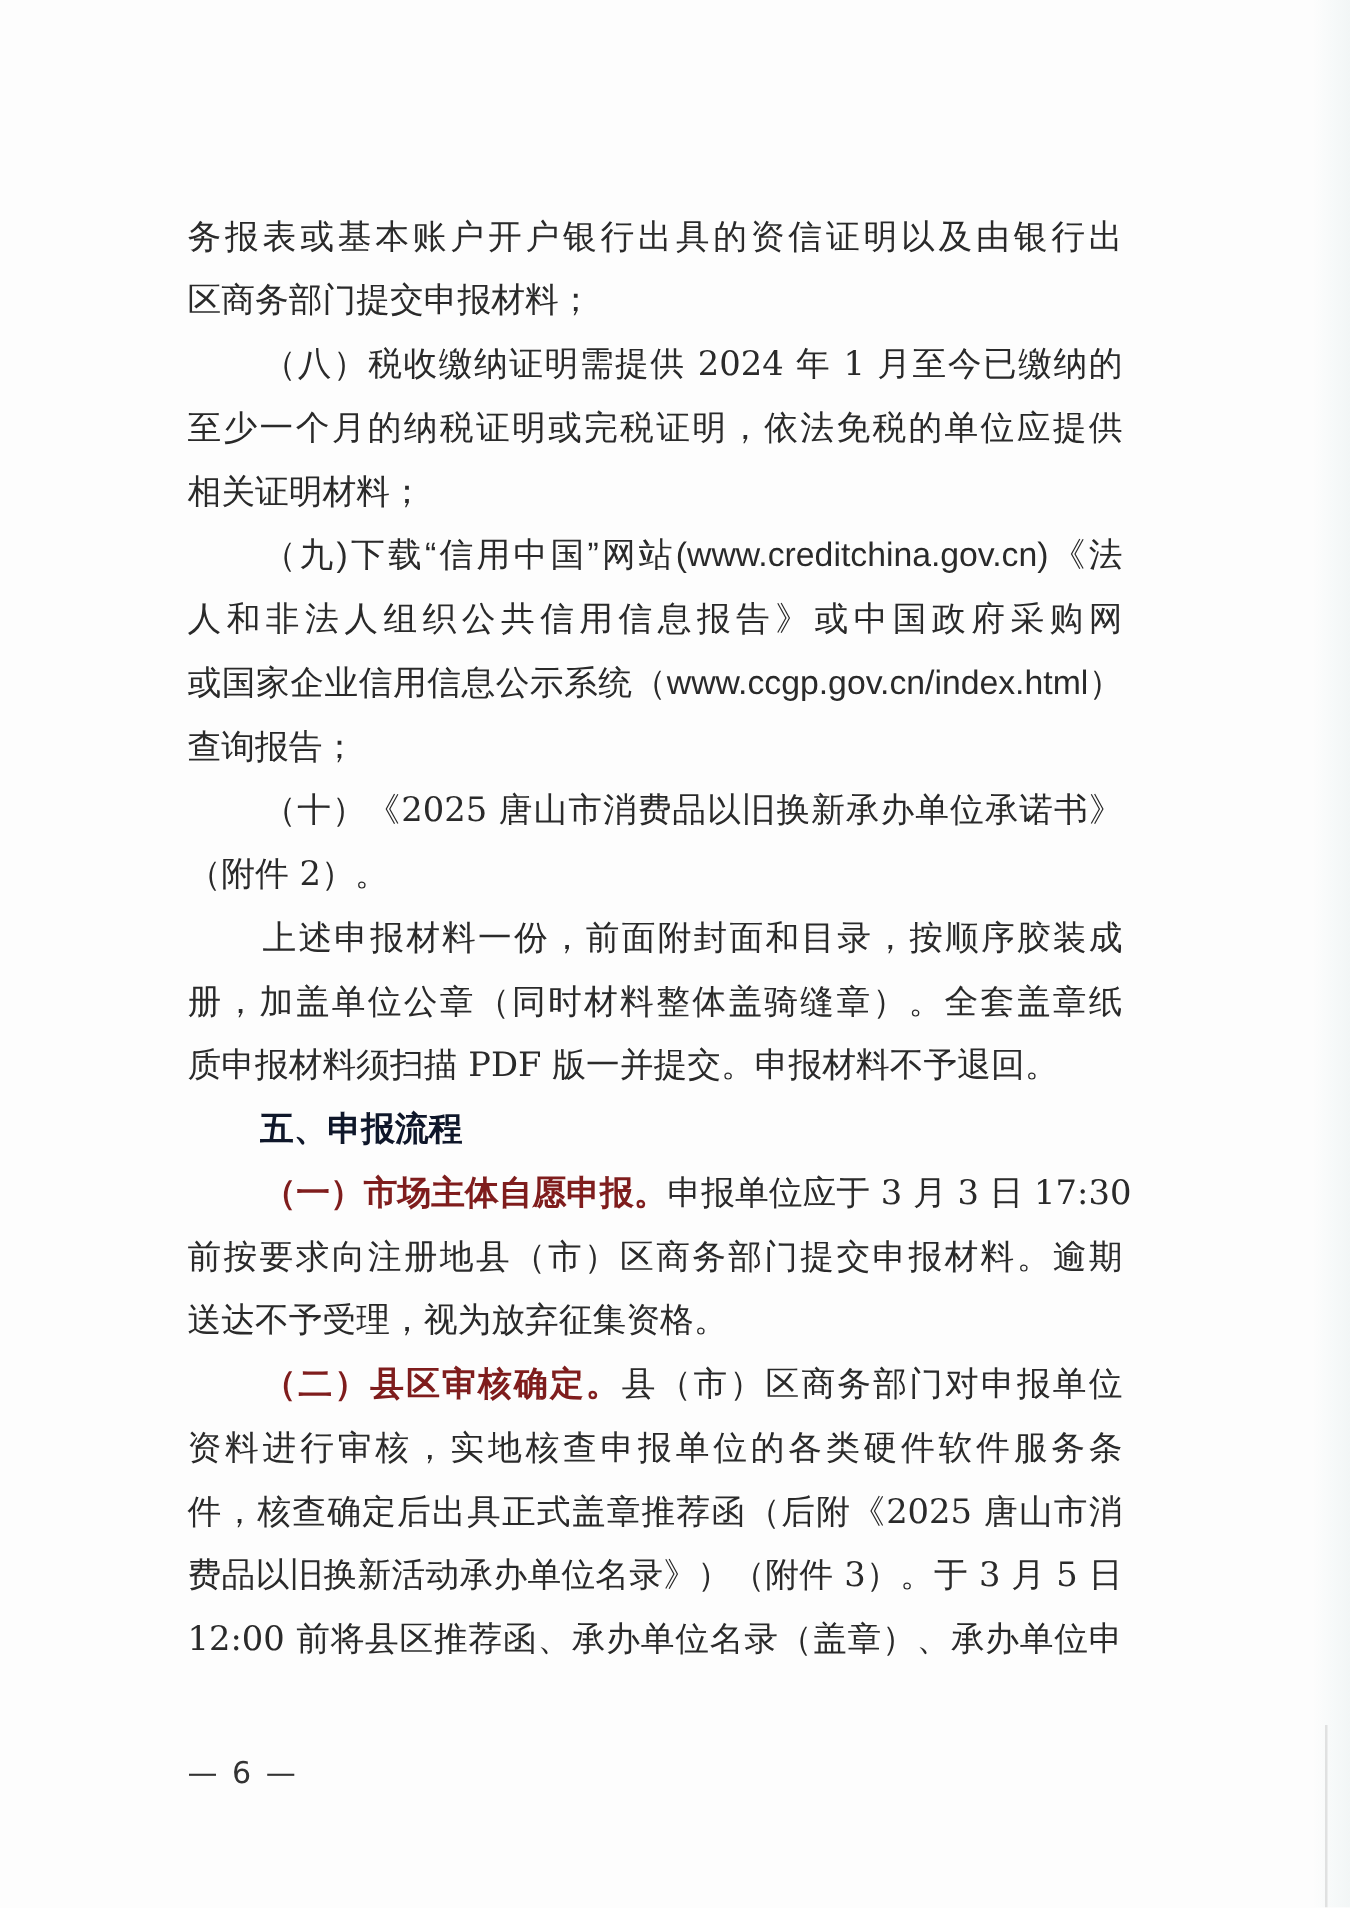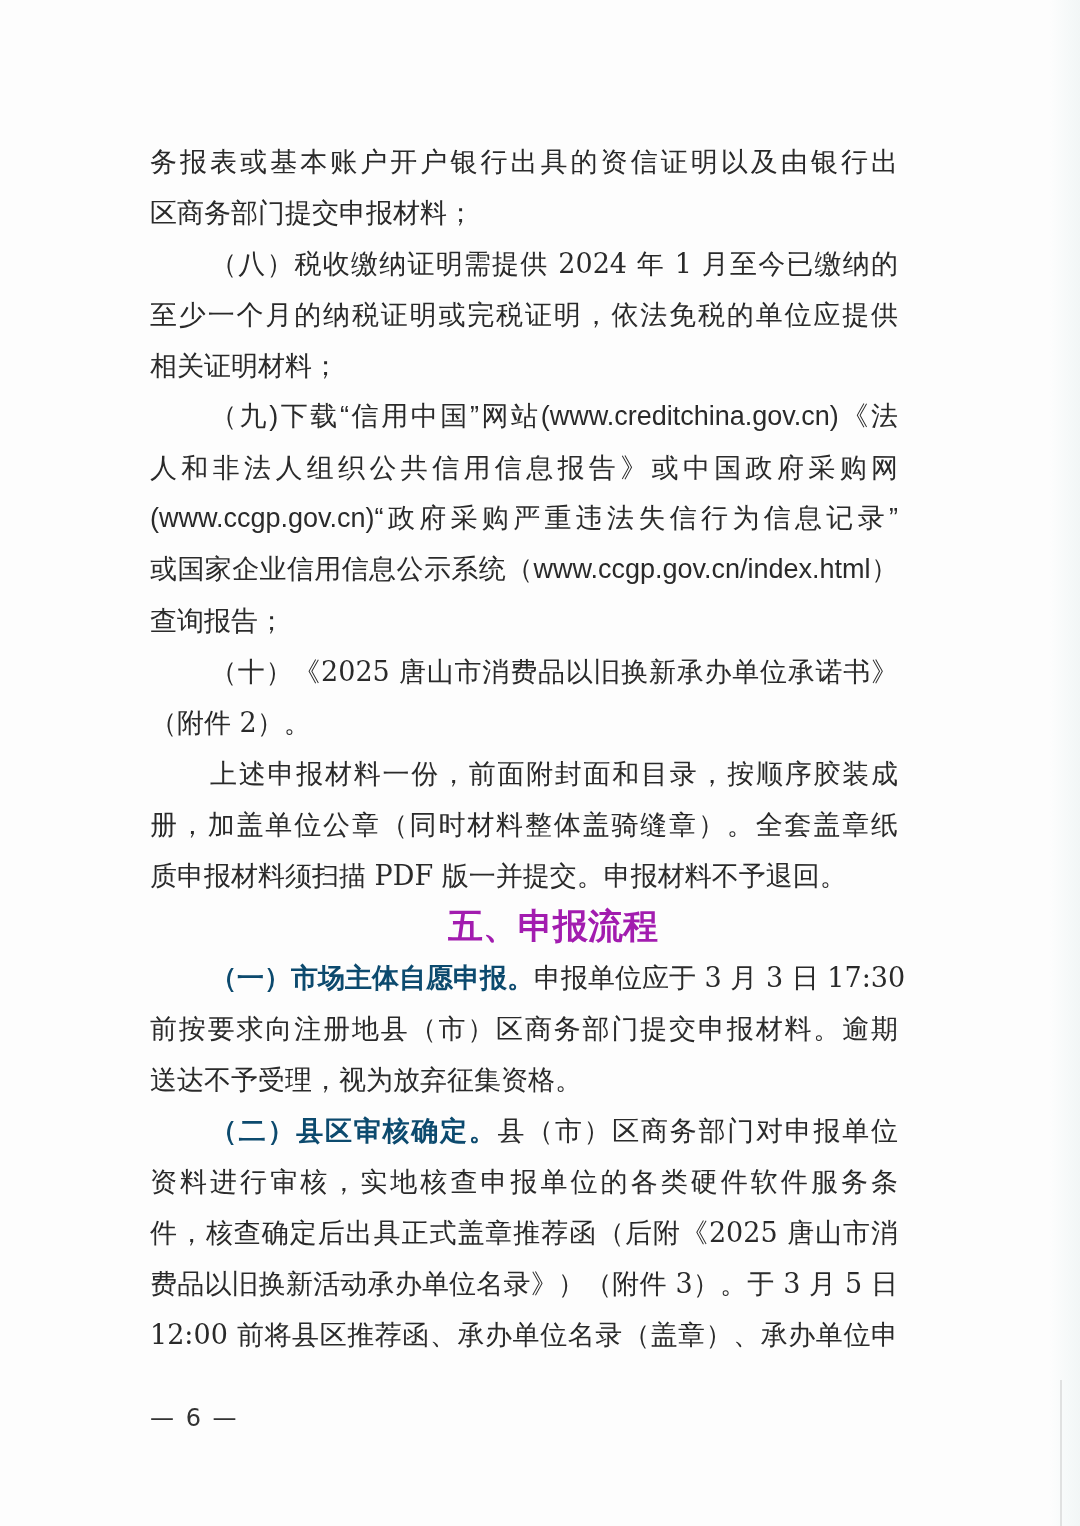--- a/index.html
+++ b/index.html
@@ -21,48 +21,47 @@
   .page-edge-line {
     position: absolute;
     top: 1380px; right: 18px;
     width: 2px; height: 146px;
     background: #c8c8c8;
     opacity: 0.5;
   }
   .content {
     position: absolute;
     left: 150px;
-    top: 136px;
+    top: 164px;
     width: 748px;
   }
   .line {
     height: 51px;
     line-height: 51px;
     font-size: 27px;
     white-space: nowrap;
     text-align: justify;
     text-align-last: justify;
     letter-spacing: 0;
   }
   .line.last { text-align-last: left; }
   .line.indent { padding-left: 60px; }
   .heading {
     font-family: "DejaVu Sans", "Liberation Sans", sans-serif;
     font-weight: bold;
-    font-size: 35px;
-    color: #a21caf;
+    font-size: 27px;
+    color: #0f172a;
     padding-left: 58px;
     height: 51px;
     line-height: 51px;
-    text-align: center;
   }
   .bold {
     font-family: "DejaVu Sans", "Liberation Sans", sans-serif;
     font-weight: bold;
-    color: #0c4a6e;
+    color: #7f1d1d;
   }
   .latin { font-family: Liberation Sans, sans-serif; }
   .page-number {
     position: absolute;
     left: 150px;
     top: 1404px;
     font-family: "DejaVu Sans", "Liberation Sans", sans-serif;
     font-size: 24px;
     color: #333;
     letter-spacing: 2px;
@@ -75,21 +74,20 @@
 <div class="page-edge-line"></div>
 
 <div class="content">
   <div class="line">务报表或基本账户开户银行出具的资信证明以及由银行出</div>
   <div class="line last">区商务部门提交申报材料；</div>
   <div class="line indent">（八）税收缴纳证明需提供 2024 年 1 月至今已缴纳的</div>
   <div class="line">至少一个月的纳税证明或完税证明，依法免税的单位应提供</div>
   <div class="line last">相关证明材料；</div>
   <div class="line indent latin">（九)下载“信用中国”网站(www.creditchina.gov.cn)《法</div>
   <div class="line">人和非法人组织公共信用信息报告》或中国政府采购网</div>
-  <div class="line latin">(www.ccgp.gov.cn)“政府采购严重违法失信行为信息记录”</div>
   <div class="line latin">或国家企业信用信息公示系统（www.ccgp.gov.cn/index.html）</div>
   <div class="line last">查询报告；</div>
   <div class="line indent">（十）《2025 唐山市消费品以旧换新承办单位承诺书》</div>
   <div class="line last">（附件 2）。</div>
   <div class="line indent">上述申报材料一份，前面附封面和目录，按顺序胶装成</div>
   <div class="line">册，加盖单位公章（同时材料整体盖骑缝章）。全套盖章纸</div>
   <div class="line last">质申报材料须扫描 PDF 版一并提交。申报材料不予退回。</div>
 
   <div class="heading">五、申报流程</div>
 

